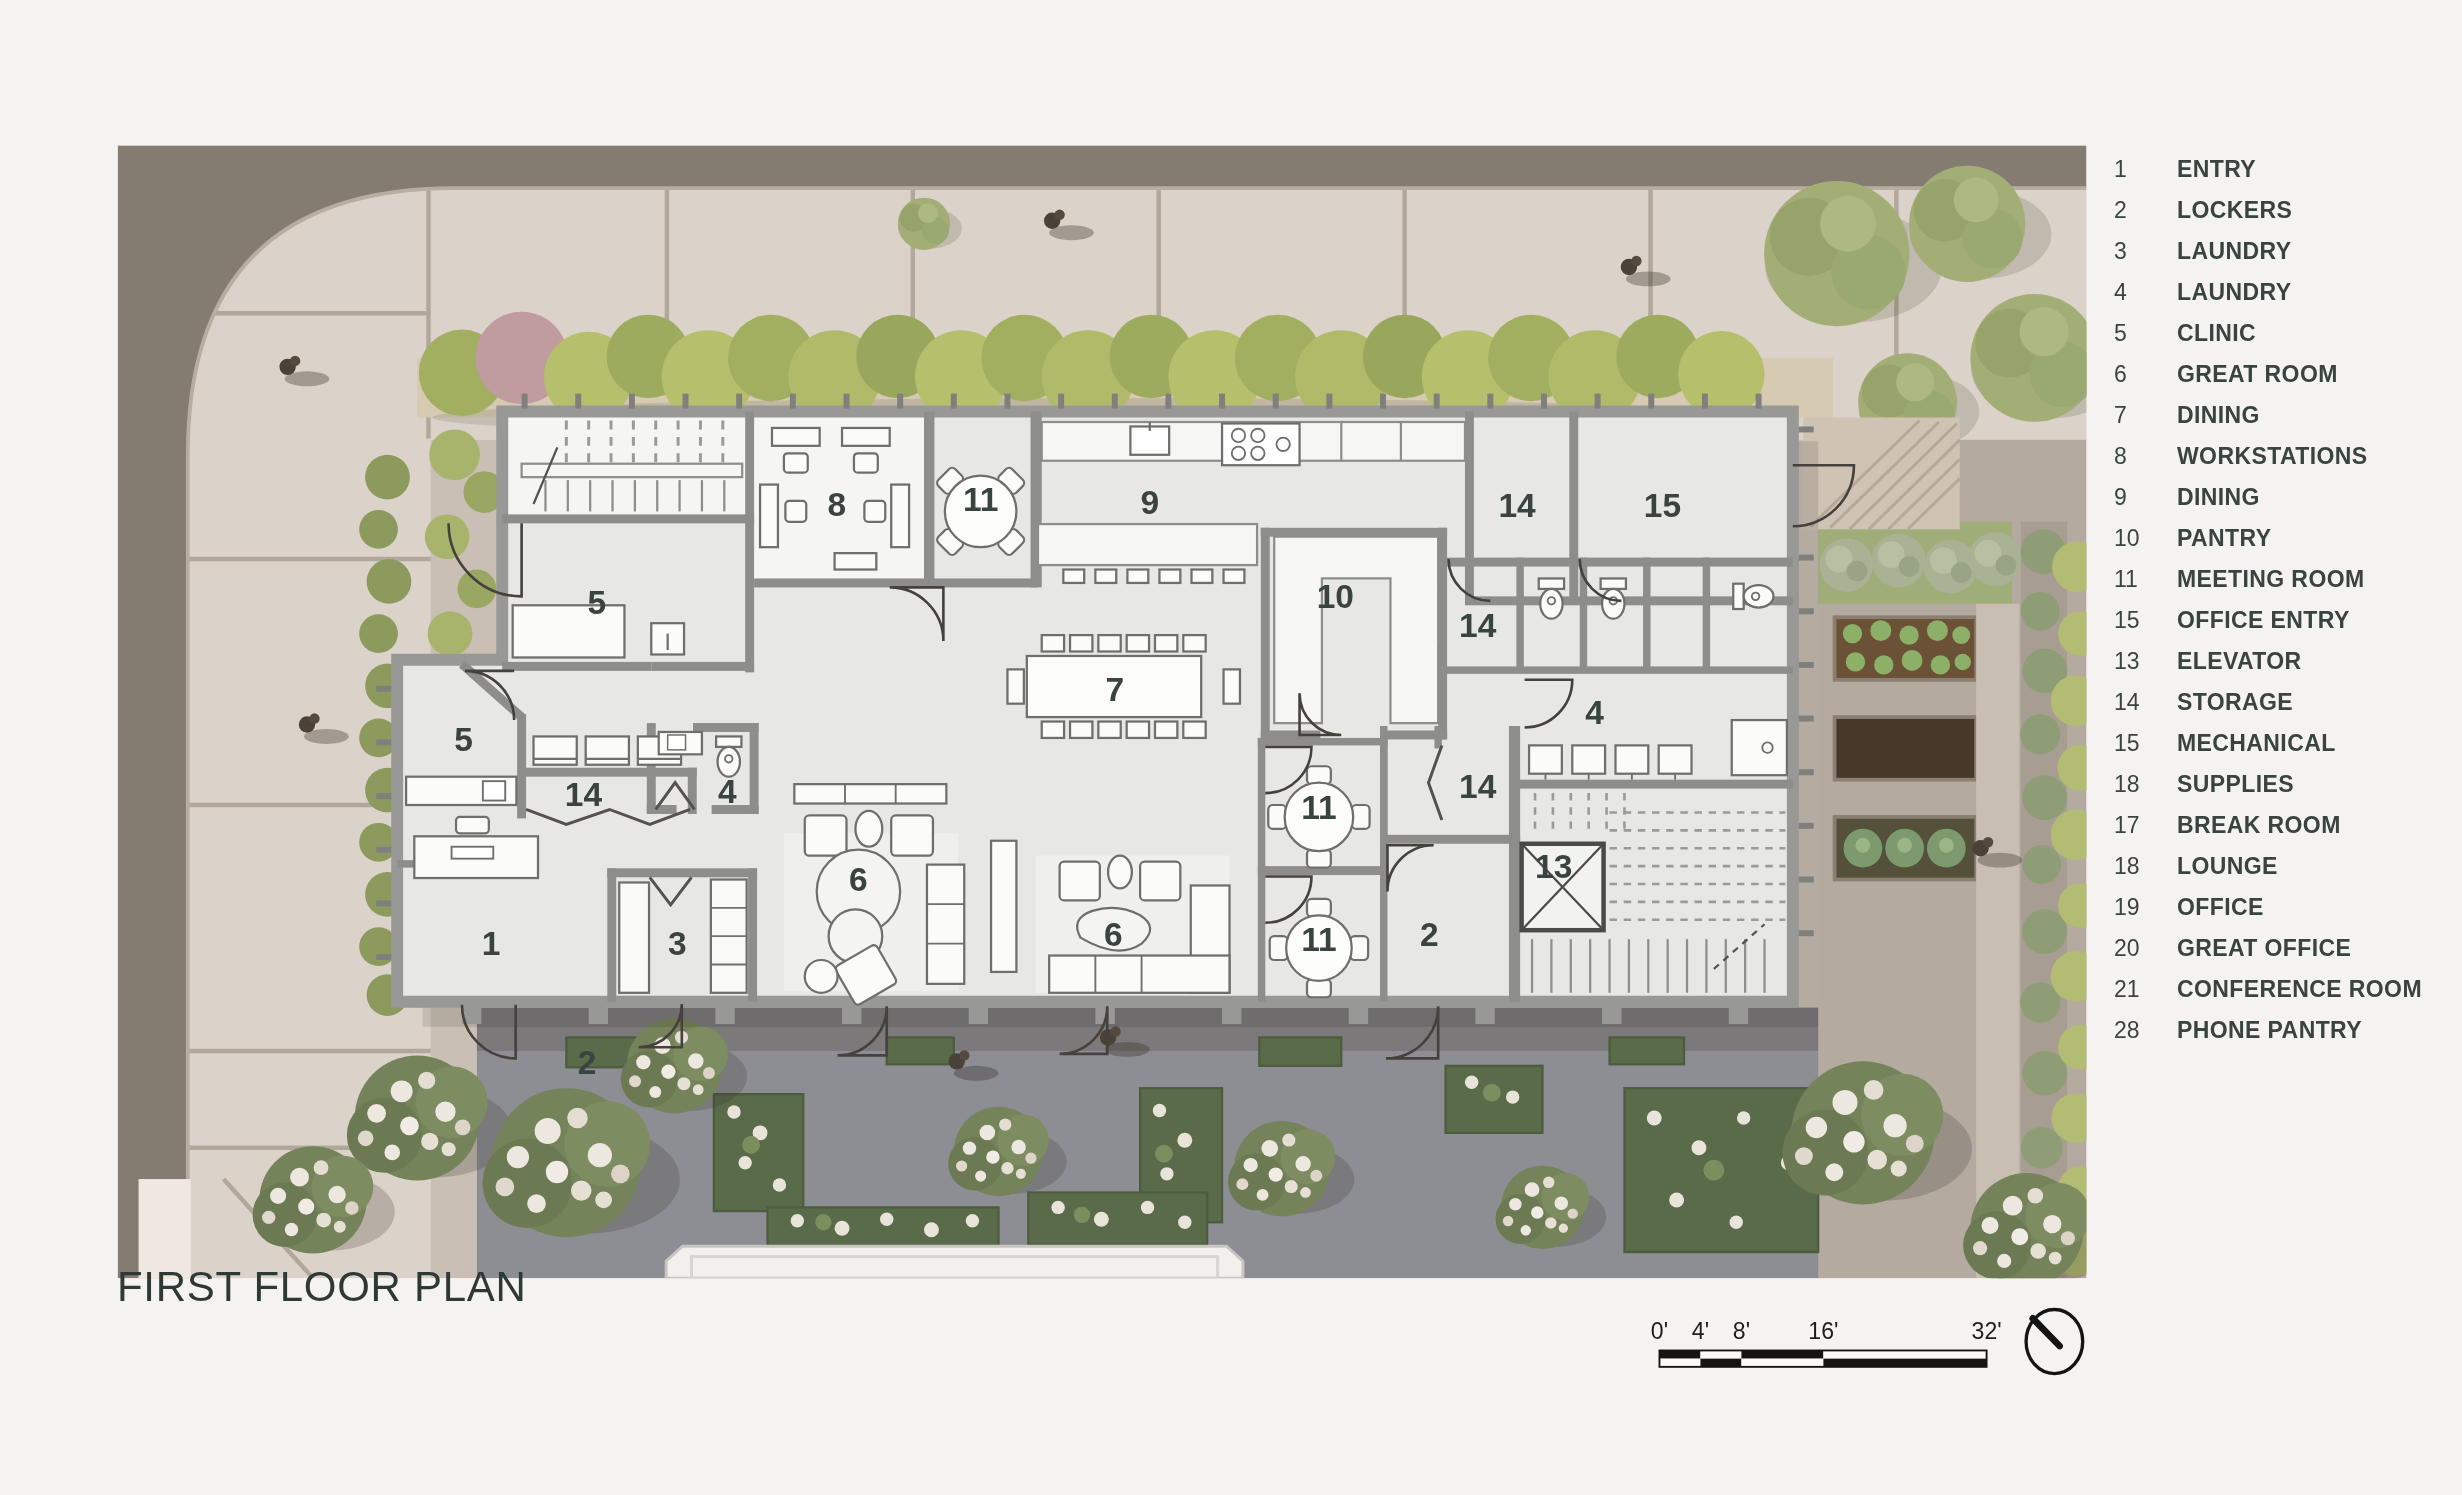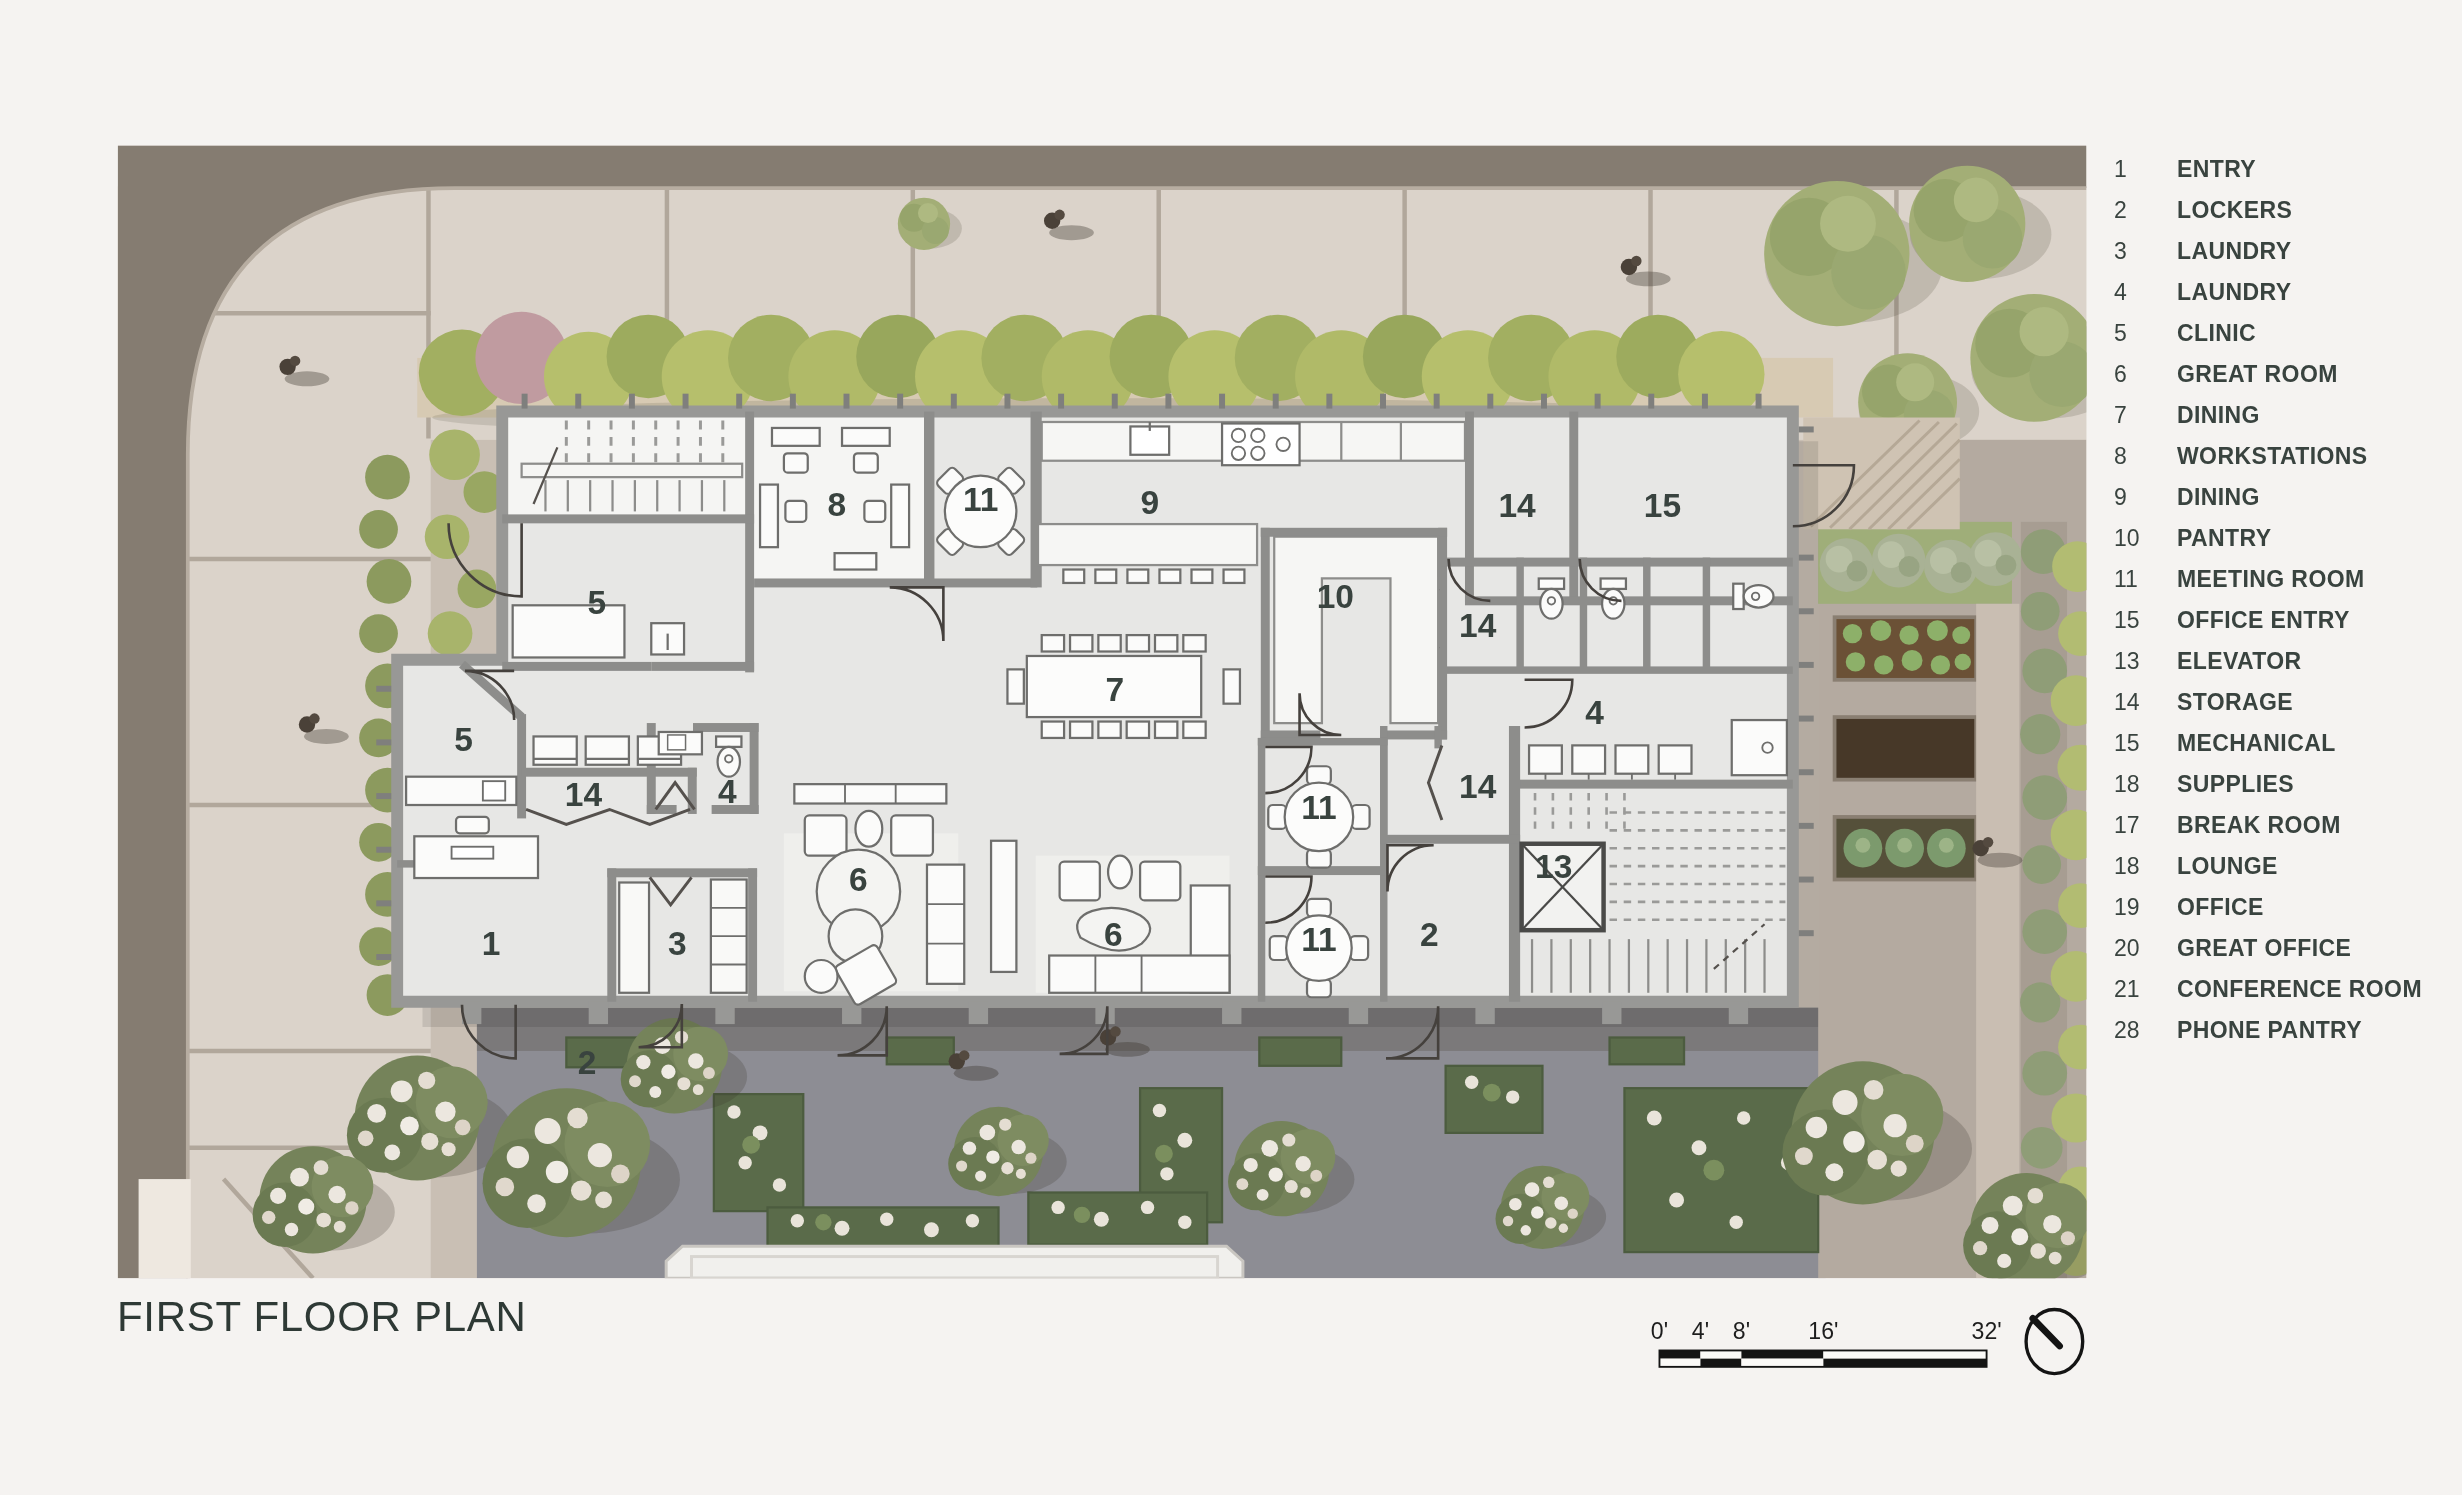--- a/index.html
+++ b/index.html
@@ -1,20 +1,20 @@
 <!DOCTYPE html>
 <html style="font-size:12px"><head>
 <meta charset="utf-8">
 <style>
   html,body{margin:0;padding:0;width:2462px;height:1496px;background:#f5f3f1;
     font-family:"Liberation Sans",sans-serif;overflow:hidden;position:relative;}
   #stage{position:absolute;inset:0;width:2462px;height:1496px;}
   #plan-svg{position:absolute;left:0;top:0;width:2462px;height:1496px;display:block;}
   
-  .plan-title{position:absolute;left:117px;top:1293px;font-size:42px;font-weight:400;
+  .plan-title{position:absolute;left:117px;top:1263px;font-size:42px;font-weight:400;
     color:#2e3935;letter-spacing:0.7px;white-space:nowrap;}
   
   .legend{position:absolute;left:2114px;top:149px;width:343px;color:#39433f;}
   .legend-row{display:flex;align-items:center;height:41px;font-size:23px;}
   .legend-num{width:63px;flex:0 0 63px;}
   .legend-label{flex:1;letter-spacing:0.4px;font-weight:bold;}
   
   text.room-label{font-family:"Liberation Sans",sans-serif;font-size:45px;font-weight:600;
     fill:#39433f;text-anchor:middle;}
   text.scale-label{font-family:"Liberation Sans",sans-serif;font-size:31px;font-weight:400;

